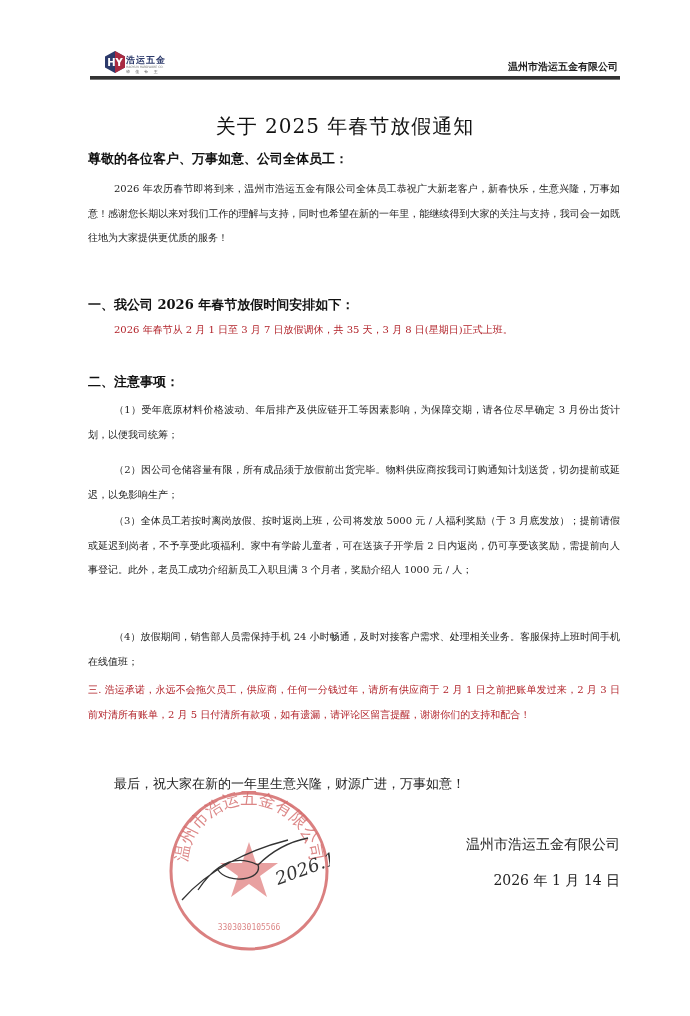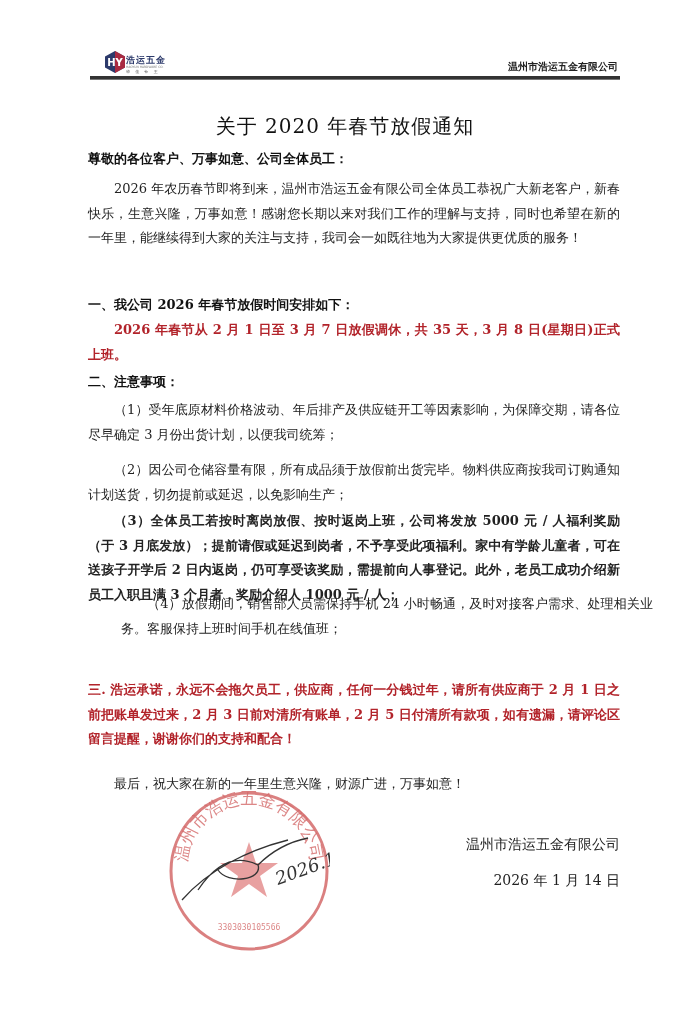--- a/index.html
+++ b/index.html
@@ -13,23 +13,23 @@
   .logo-text { line-height: 1; }
   .logo-name { font-family: "DejaVu Sans", sans-serif; font-size: 9px; font-weight: bold; color: #2c3a6b; letter-spacing: 1px; }
   .logo-sub { font-family: "DejaVu Sans", sans-serif; font-size: 3px; color: #777; margin-top: 1px; }
   .logo-tag { font-family: "DejaVu Sans", sans-serif; font-size: 4px; color: #555; margin-top: 1px; letter-spacing: 2px; }
   .header-company { position: absolute; right: 2px; top: 20px; font-size: 10px; font-weight: bold; color: #222; }
   .header-rule { position: absolute; left: 0; right: 0; top: 36px; height: 3px; background: #333; border-bottom: 1px solid #777; }
 
   .title { position: absolute; left: 0; width: 690px; top: 113px; text-align: center; font-size: 20px; color: #111; letter-spacing: 1px; }
   .greeting { position: absolute; left: 88px; top: 150px; font-size: 13px; font-weight: bold; color: #111; }
 
-  .para { position: absolute; left: 88px; width: 532px; font-size: 13px; line-height: 24.5px; color: #222; text-align: justify; }
+  .para { position: absolute; left: 88px; width: 532px; font-size: 10px; line-height: 24.5px; color: #222; text-align: justify; }
   .indent { text-indent: 26px; }
-  .bold { font-weight: bold; }
+  .bold { font-weight: normal; }
   .red { color: #b2232a; }
   .sect { position: absolute; left: 88px; font-size: 13px; font-weight: bold; color: #111; }
 
   .closing { position: absolute; left: 114px; top: 763px; font-size: 13px; color: #222; margin-top: 12px; }
   .sign-company { position: absolute; right: 70px; top: 836px; font-size: 14px; color: #222; }
   .sign-date { position: absolute; right: 70px; top: 872px; font-size: 14px; color: #222; }
 
   .stamp { position: absolute; left: 168px; top: 790px; width: 162px; height: 162px; }
 </style>
 </head>
@@ -47,33 +47,33 @@
     <div class="logo-text">
       <div class="logo-name">浩运五金</div>
       <div class="logo-sub">HAOYUN HARDWARE CO.</div>
       <div class="logo-tag">华 佳 钜 王</div>
     </div>
   </div>
   <div class="header-company">温州市浩运五金有限公司</div>
   <div class="header-rule"></div>
 </div>
 
-<div class="title">关于 2020 年春节放假通知</div>
+<div class="title">关于 2025 年春节放假通知</div>
 <div class="greeting">尊敬的各位客户、万事如意、公司全体员工：</div>
 
 <div class="para indent" style="top:177px;">2026 年农历春节即将到来，温州市浩运五金有限公司全体员工恭祝广大新老客户，新春快乐，生意兴隆，万事如意！感谢您长期以来对我们工作的理解与支持，同时也希望在新的一年里，能继续得到大家的关注与支持，我司会一如既往地为大家提供更优质的服务！</div>
 
 <div class="sect" style="top:296px;">一、我公司 2026 年春节放假时间安排如下：</div>
 <div class="para indent red bold" style="top:318px;">2026 年春节从 2 月 1 日至 3 月 7 日放假调休，共 35 天，3 月 8 日(星期日)正式上班。</div>
 
 <div class="sect" style="top:373px;">二、注意事项：</div>
 <div class="para indent" style="top:398px;">（1）受年底原材料价格波动、年后排产及供应链开工等因素影响，为保障交期，请各位尽早确定 3 月份出货计划，以便我司统筹；</div>
 <div class="para indent" style="top:458px;">（2）因公司仓储容量有限，所有成品须于放假前出货完毕。物料供应商按我司订购通知计划送货，切勿提前或延迟，以免影响生产；</div>
 <div class="para indent bold" style="top:509px;">（3）全体员工若按时离岗放假、按时返岗上班，公司将发放 5000 元 / 人福利奖励（于 3 月底发放）；提前请假或延迟到岗者，不予享受此项福利。家中有学龄儿童者，可在送孩子开学后 2 日内返岗，仍可享受该奖励，需提前向人事登记。此外，老员工成功介绍新员工入职且满 3 个月者，奖励介绍人 1000 元 / 人；</div>
-<div class="para indent" style="top:592px;margin-left:33px;">（4）放假期间，销售部人员需保持手机 24 小时畅通，及时对接客户需求、处理相关业务。客服保持上班时间手机在线值班；</div>
+<div class="para indent" style="top:625px;">（4）放假期间，销售部人员需保持手机 24 小时畅通，及时对接客户需求、处理相关业务。客服保持上班时间手机在线值班；</div>
 
 <div class="para red bold" style="top:678px;">三. 浩运承诺，永远不会拖欠员工，供应商，任何一分钱过年，请所有供应商于 2 月 1 日之前把账单发过来，2 月 3 日前对清所有账单，2 月 5 日付清所有款项，如有遗漏，请评论区留言提醒，谢谢你们的支持和配合！</div>
 
 <div class="closing">最后，祝大家在新的一年里生意兴隆，财源广进，万事如意！</div>
 
 <div class="stamp">
   <svg width="162" height="162" viewBox="0 0 162 162">
     <defs>
       <path id="arcTop" d="M 22 95 A 62 62 0 1 1 140 95"></path>
     </defs>

